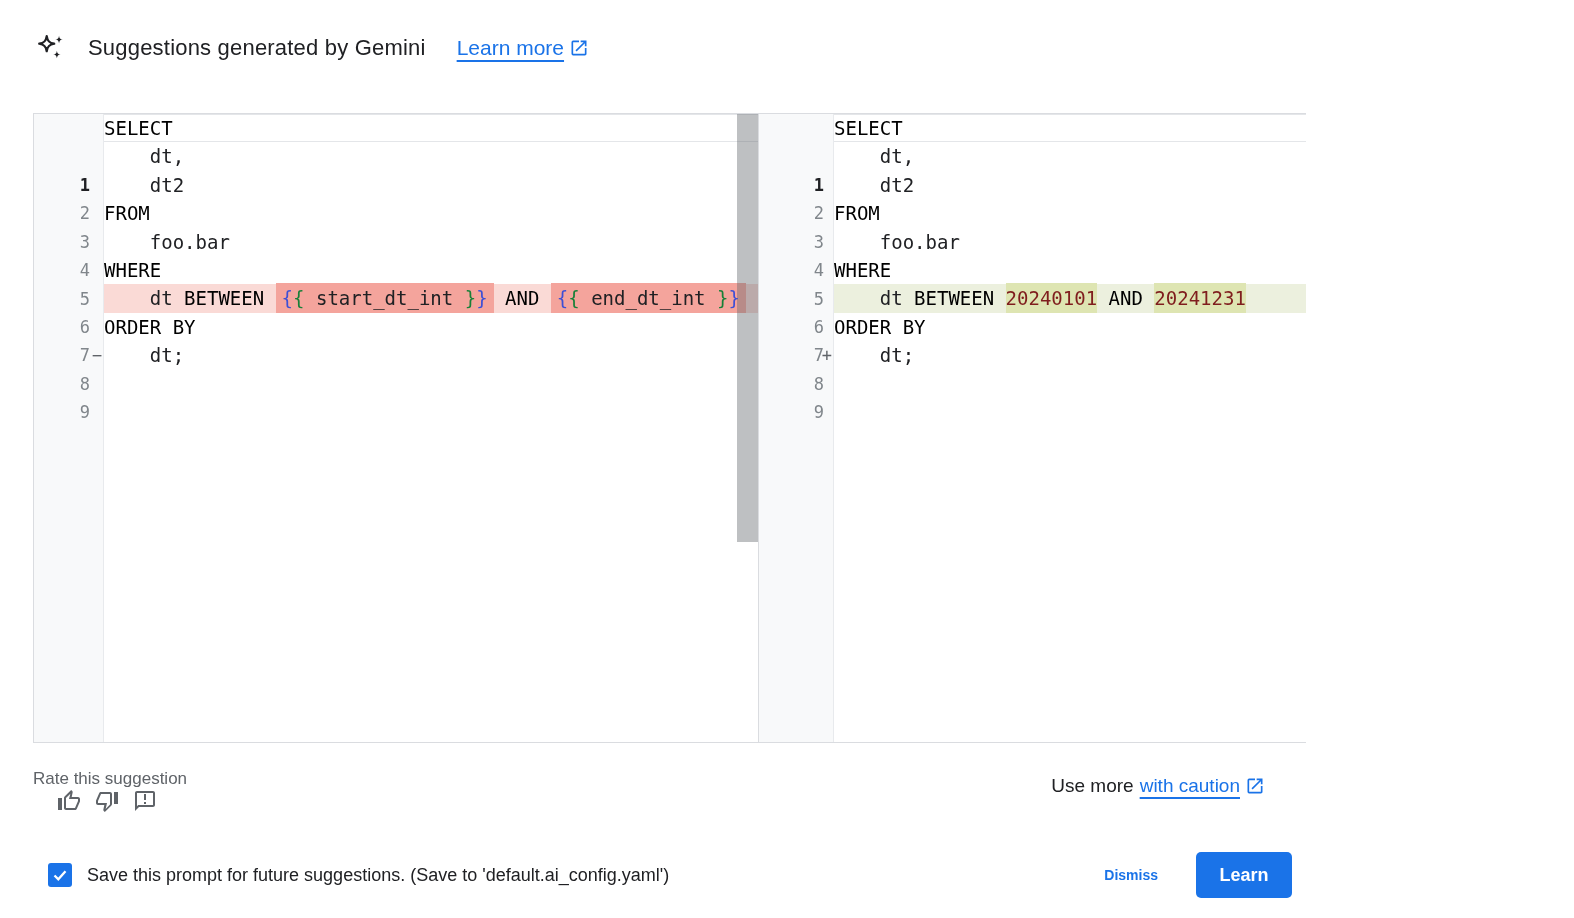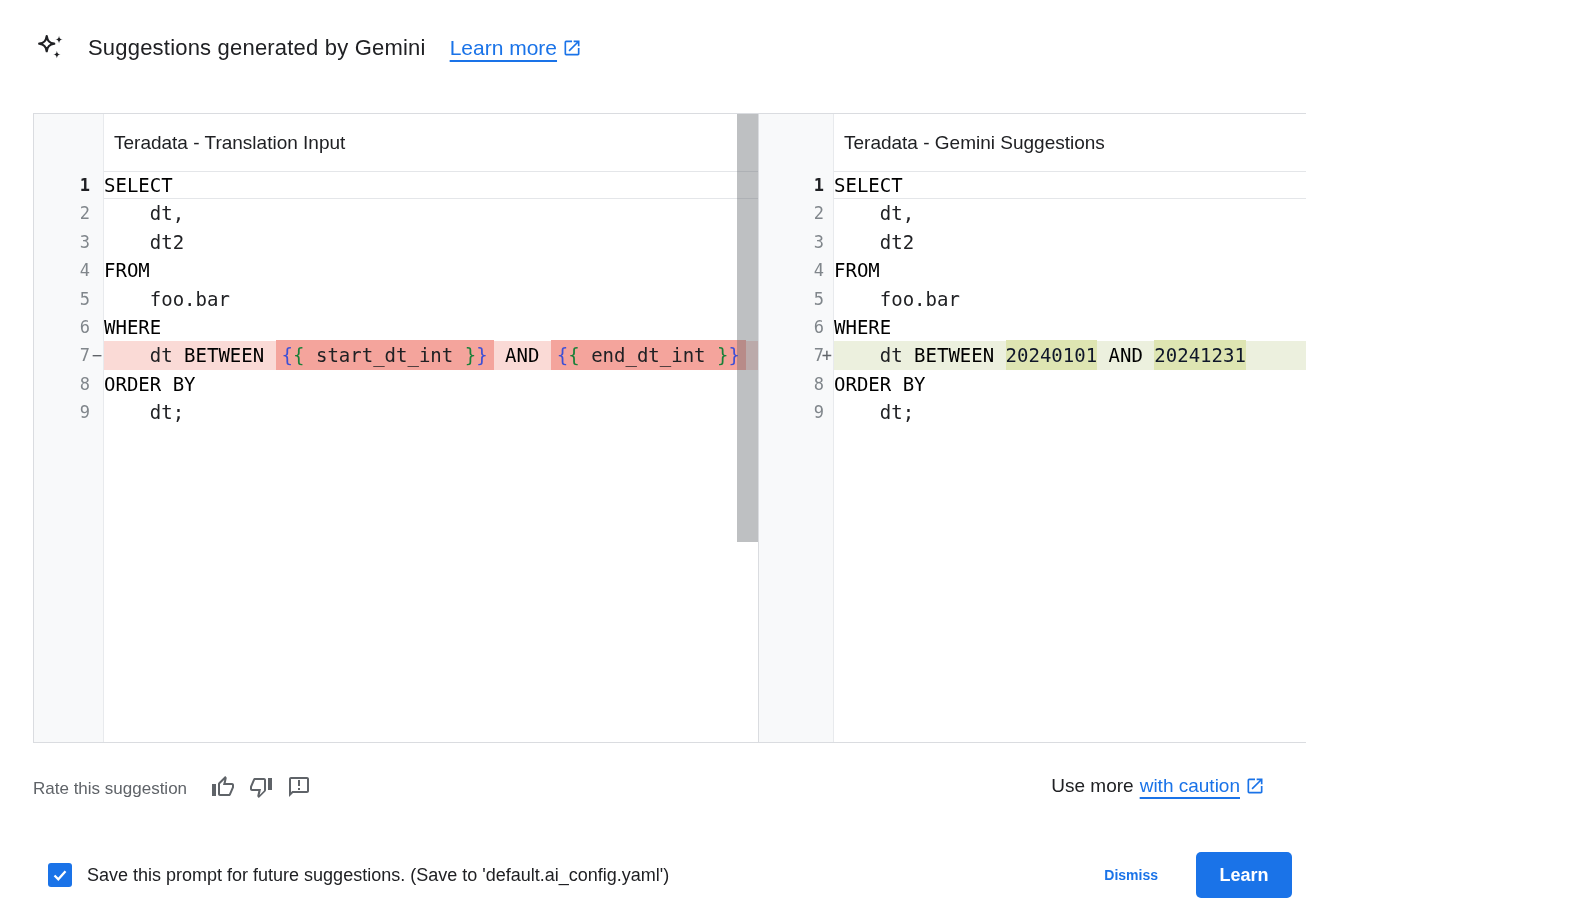--- a/index.html
+++ b/index.html
@@ -3,21 +3,21 @@
 <meta charset="utf-8">
 <style>
   * { margin:0; padding:0; box-sizing:border-box; }
   html,body { width:1574px; height:918px; background:#fff; font-family:"Liberation Sans", sans-serif; }
   #root { position:relative; width:1306px; height:918px; overflow:hidden; }
 
   
   .header { position:absolute; left:36px; top:28px; height:40px; display:flex; align-items:center; }
   .header .spark { width:30px; height:30px; flex:0 0 auto; }
   .header-title { margin-left:22px; font-size:22px; color:#202124; letter-spacing:.2px; }
-  .learn-more { margin-left:24px; font-size:21px; color:#1a73e8; display:flex; align-items:center; cursor:pointer; }
+  .learn-more { margin-left:31px; font-size:21px; color:#1a73e8; display:flex; align-items:center; cursor:pointer; }
   .learn-more .lbl { text-decoration:underline; text-decoration-thickness:2px; text-underline-offset:5px; }
   .learn-more svg { margin-left:5px; }
 
   
   .diff-wrap { position:absolute; left:33px; top:113px; width:1500px; height:630px;
                border:1px solid #dadce0; display:flex; background:#fff; }
   .panel { position:relative; height:100%; display:flex; }
   .panel.left  { width:724px; }
   .panel.right { width:774px; border-left:1px solid #dadce0; }
   .gutter { background:#f8f9fa; border-right:1px solid #e8eaed; height:100%; flex:0 0 auto;
@@ -35,34 +35,34 @@
                  font-size:19px; color:#202124; background:#fff; }
   .code-lines { font-family:"DejaVu Sans Mono", monospace; font-size:19px; white-space:pre; }
   .code-line { height:28.4px; line-height:28.4px; }
   .code-line.current { box-shadow: inset 0 1px 0 #e4e6e9, inset 0 -1px 0 #e4e6e9; }
   .code-line.removed { background:#fadad6; }
   .code-line.added   { background:#ecf0de; }
   .removed .word-hl { background:#f4a49c; padding:4px 6px; }
   .added   .word-hl { background:#dee5b2; padding:4px 0; }
   .tk-kw { color:#000000; }
   .tk-pl { color:#202124; }
-  .tk-num { color:#0f172a; }
+  .tk-num { color:#7f1d1d; }
   .tk-b1 { color:#3d4fd6; }
   .tk-b2 { color:#188038; }
 
   .vthumb { position:absolute; top:0; width:21px; height:428px; background:rgba(100,104,109,.42); }
   .panel.left  .vthumb { right:0; }
   .panel.right .vthumb { right:49px; width:20px; }
   .ruler { position:absolute; top:0; right:0; width:49px; height:100%; background:#f5f5f5; }
   .ruler .marker { position:absolute; top:154px; left:6px; right:0; height:21px; display:flex; }
   .ruler .marker .m-red { flex:1; background:#f89b94; }
   .ruler .marker .m-green { flex:1; background:#c4db8b; }
 
   
-  .rate-row { position:absolute; left:33px; top:769px; height:30px; display:flex; align-items:flex-end; }
+  .rate-row { position:absolute; left:33px; top:769px; height:30px; display:flex; align-items:flex-start;flex-direction:column; }
   .rate-label { font-size:17px; color:#5f6368; }
   .rate-icons { display:flex; align-items:center; margin-left:24px; }
   .icon-btn { width:24px; height:24px; margin-right:14px; cursor:pointer; color:#5f6368; }
 
   .usecode-row { position:absolute; right:41px; top:771px; height:30px; display:flex; align-items:center; font-size:19px; }
   .usecode-prefix { color:#202124; }
   .usecode-link { color:#1a73e8; margin-left:6px; display:flex; align-items:center; cursor:pointer;justify-content:flex-end; }
   .usecode-link .lbl { text-decoration:underline; text-decoration-thickness:2px; text-underline-offset:5px; }
   .usecode-link svg { margin-left:5px; }
 
@@ -108,41 +108,39 @@
           <div class="gutter-line">2</div>
           <div class="gutter-line">3</div>
           <div class="gutter-line">4</div>
           <div class="gutter-line">5</div>
           <div class="gutter-line">6</div>
           <div class="gutter-line">7<span class="sign">−</span></div>
           <div class="gutter-line">8</div>
           <div class="gutter-line">9</div>
         </div>
       <div class="code-col">
-        <div class="panel-title">Teradata - Translation Input</div>
         <div class="code-lines"><div class="code-line current"><span class="tk-kw">SELECT</span></div><div class="code-line"><span class="tk-pl">    dt,</span></div><div class="code-line"><span class="tk-pl">    dt2</span></div><div class="code-line"><span class="tk-kw">FROM</span></div><div class="code-line"><span class="tk-pl">    foo.bar</span></div><div class="code-line"><span class="tk-kw">WHERE</span></div><div class="code-line removed"><span class="tk-pl">    dt </span><span class="tk-kw">BETWEEN</span><span class="tk-pl"> </span><span class="word-hl"><span class="tk-b1">{</span><span class="tk-b2">{</span><span class="tk-pl"> start_dt_int </span><span class="tk-b2">}</span><span class="tk-b1">}</span></span><span class="tk-pl"> </span><span class="tk-kw">AND</span><span class="tk-pl"> </span><span class="word-hl"><span class="tk-b1">{</span><span class="tk-b2">{</span><span class="tk-pl"> end_dt_int </span><span class="tk-b2">}</span><span class="tk-b1">}</span></span></div><div class="code-line"><span class="tk-kw">ORDER BY</span></div><div class="code-line"><span class="tk-pl">    dt;</span></div></div>
       </div>
       <div class="vthumb"></div>
     </div>
 
     <div class="panel right">
       <div class="gutter">
           <div class="title-spacer"></div>
           <div class="gutter-line active">1</div>
           <div class="gutter-line">2</div>
           <div class="gutter-line">3</div>
           <div class="gutter-line">4</div>
           <div class="gutter-line">5</div>
           <div class="gutter-line">6</div>
           <div class="gutter-line">7<span class="sign">+</span></div>
           <div class="gutter-line">8</div>
           <div class="gutter-line">9</div>
         </div>
       <div class="code-col">
-        <div class="panel-title">Teradata - Gemini Suggestions</div>
         <div class="code-lines"><div class="code-line current"><span class="tk-kw">SELECT</span></div><div class="code-line"><span class="tk-pl">    dt,</span></div><div class="code-line"><span class="tk-pl">    dt2</span></div><div class="code-line"><span class="tk-kw">FROM</span></div><div class="code-line"><span class="tk-pl">    foo.bar</span></div><div class="code-line"><span class="tk-kw">WHERE</span></div><div class="code-line added"><span class="tk-pl">    dt </span><span class="tk-kw">BETWEEN</span><span class="tk-pl"> </span><span class="word-hl"><span class="tk-num">20240101</span></span><span class="tk-pl"> </span><span class="tk-kw">AND</span><span class="tk-pl"> </span><span class="word-hl"><span class="tk-num">20241231</span></span></div><div class="code-line"><span class="tk-kw">ORDER BY</span></div><div class="code-line"><span class="tk-pl">    dt;</span></div></div>
       </div>
       <div class="vthumb"></div>
       <div class="ruler">
         <div class="marker">
           <div class="m-red"></div>
             <div class="m-green"></div>
         </div>
       </div>
     </div>

